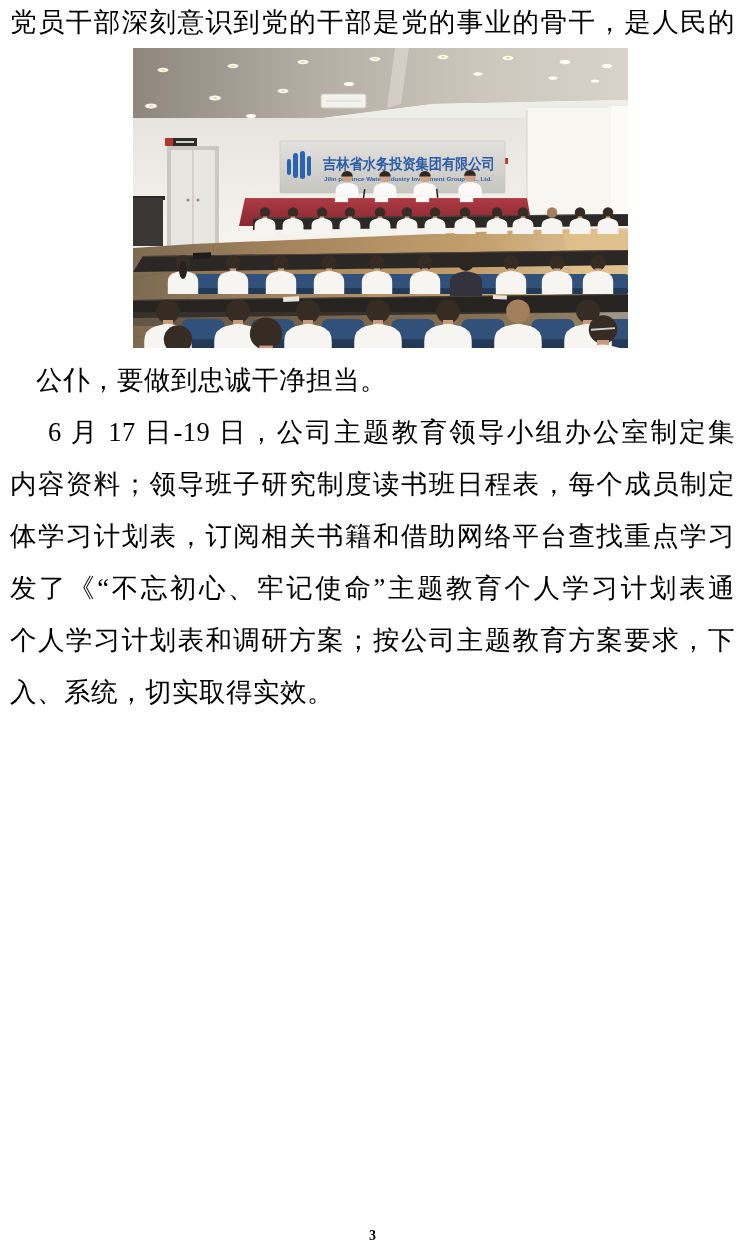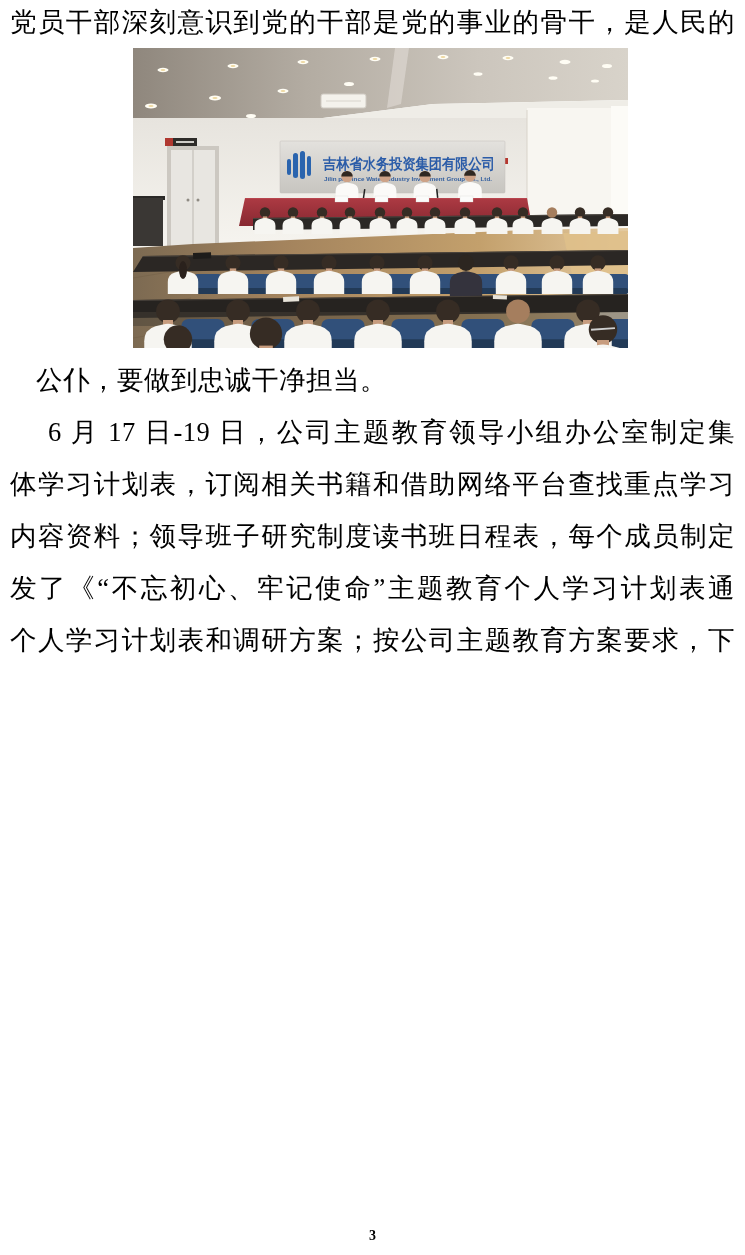--- a/index.html
+++ b/index.html
@@ -280,19 +280,20 @@
         <g>
           <use href="#pb" transform="translate(470,340) scale(1.5)"></use>
           <rect x="458" y="280" width="24" height="1.8" fill="#cfcfcf" transform="rotate(-4 470 281)"></rect>
         </g>
       </g>
     </svg>
   </figure>
 
   <div class="textline after-photo">公仆，要做到忠诚干净担当。</div>
   <div class="textline justify indent">6 月 17 日-19 日，公司主题教育领导小组办公室制定集</div>
+  <div class="textline justify">内容资料；领导班子研究制度读书班日程表，每个成员制定</div>
   <div class="textline justify">体学习计划表，订阅相关书籍和借助网络平台查找重点学习</div>
-  <div class="textline justify">内容资料；领导班子研究制度读书班日程表，每个成员制定</div>
   <div class="textline justify">发了《“不忘初心、牢记使命”主题教育个人学习计划表通</div>
   <div class="textline justify">个人学习计划表和调研方案；按公司主题教育方案要求，下</div>
+  <div class="textline">入、系统，切实取得实效。</div>
 
   <div class="page-number">3</div>
 </div>
 
 </body></html>

